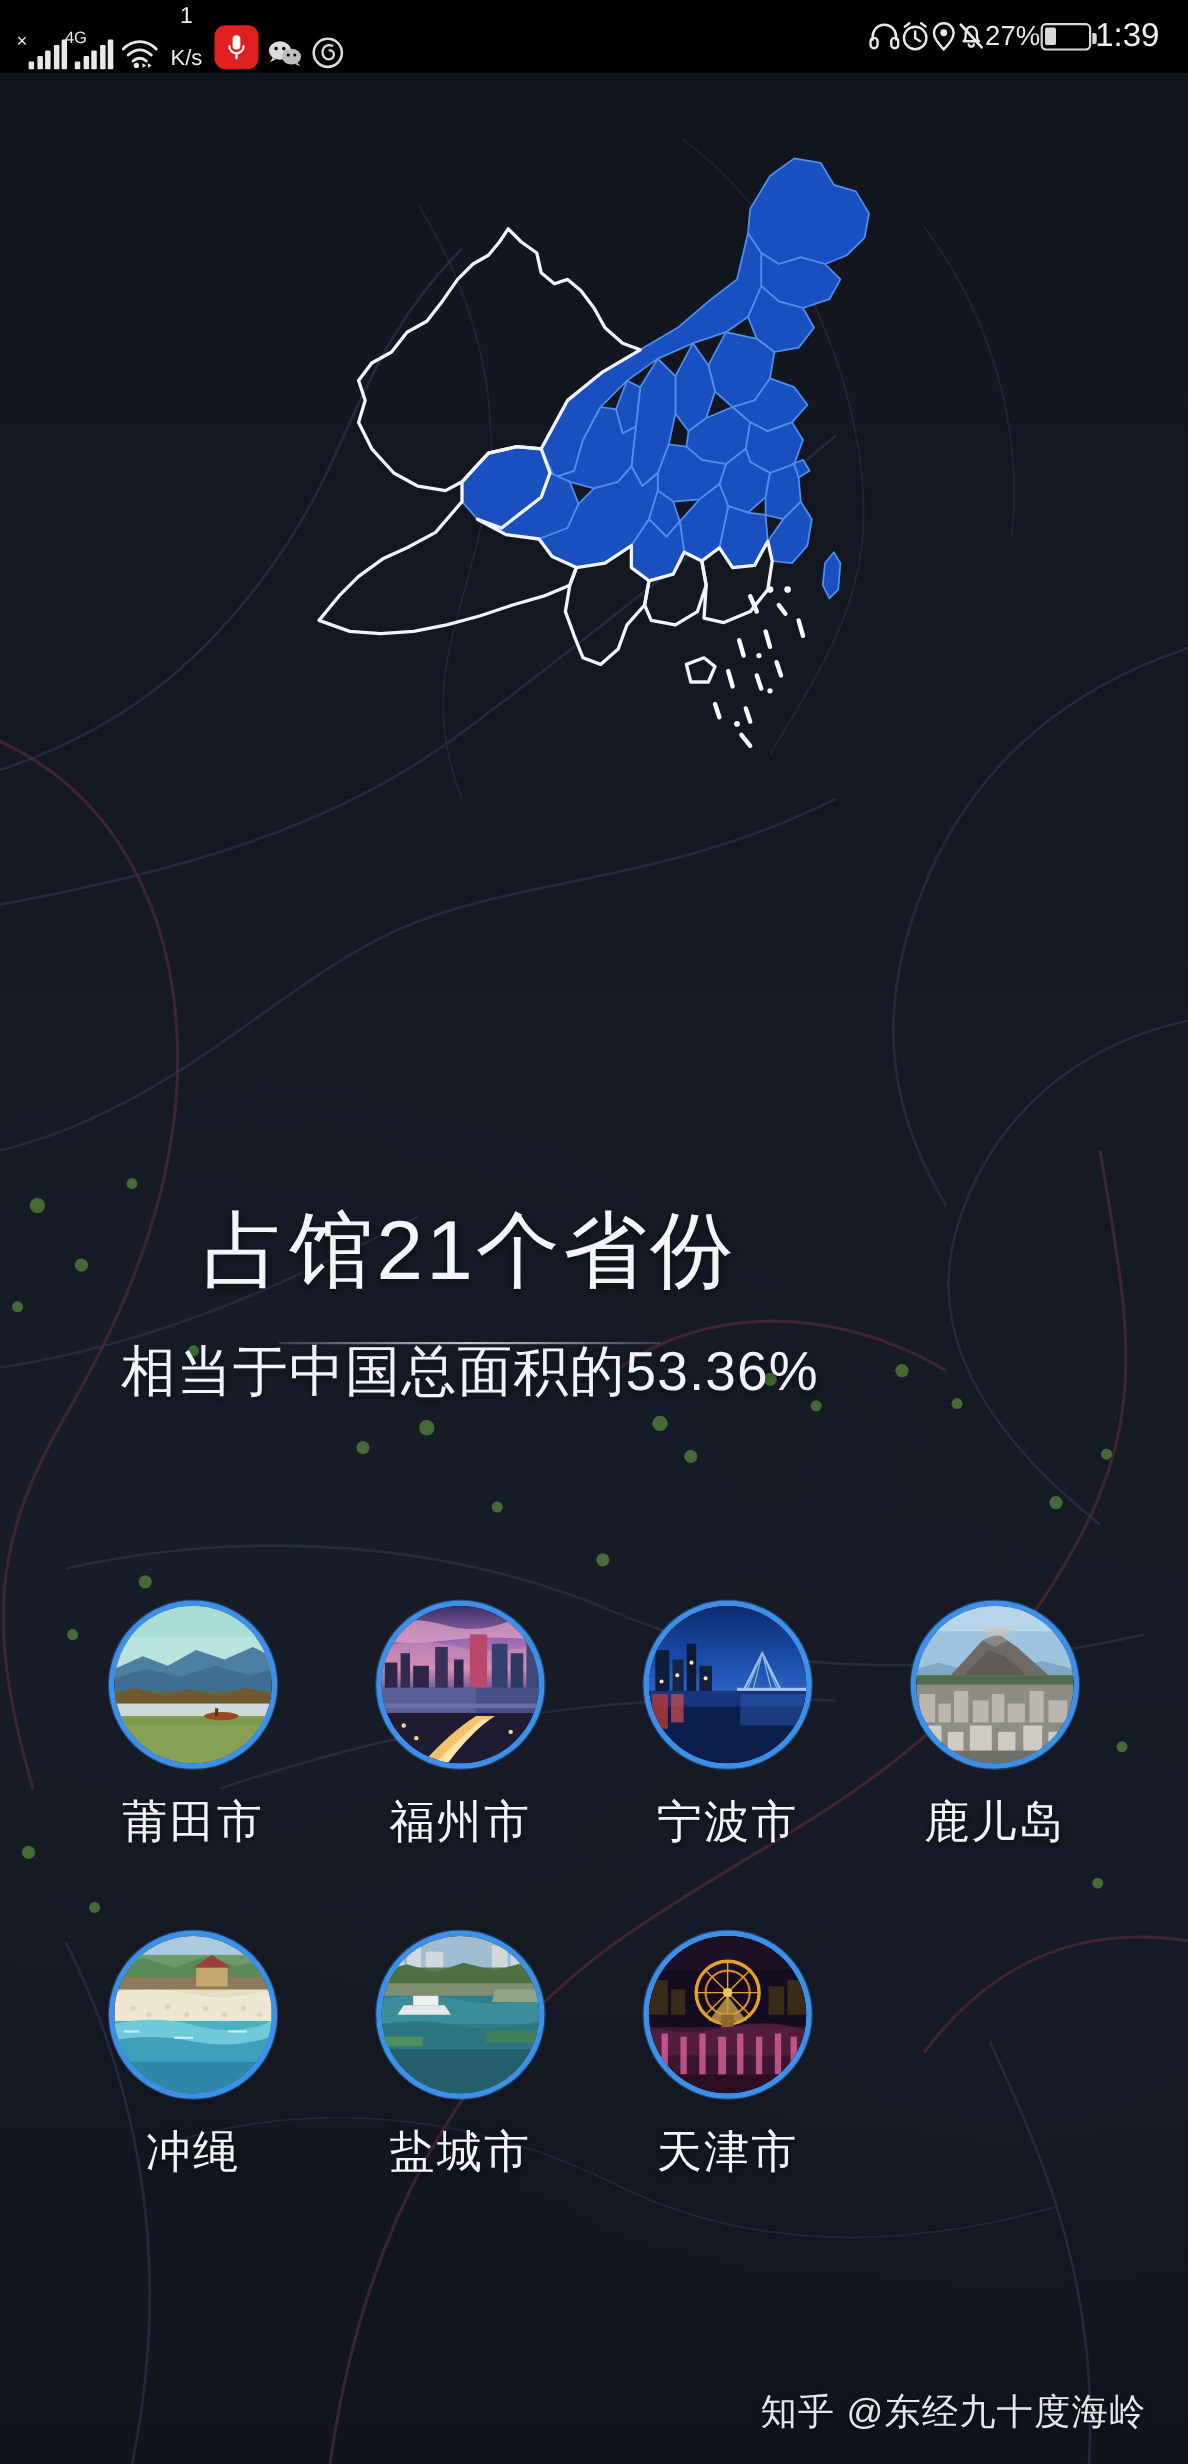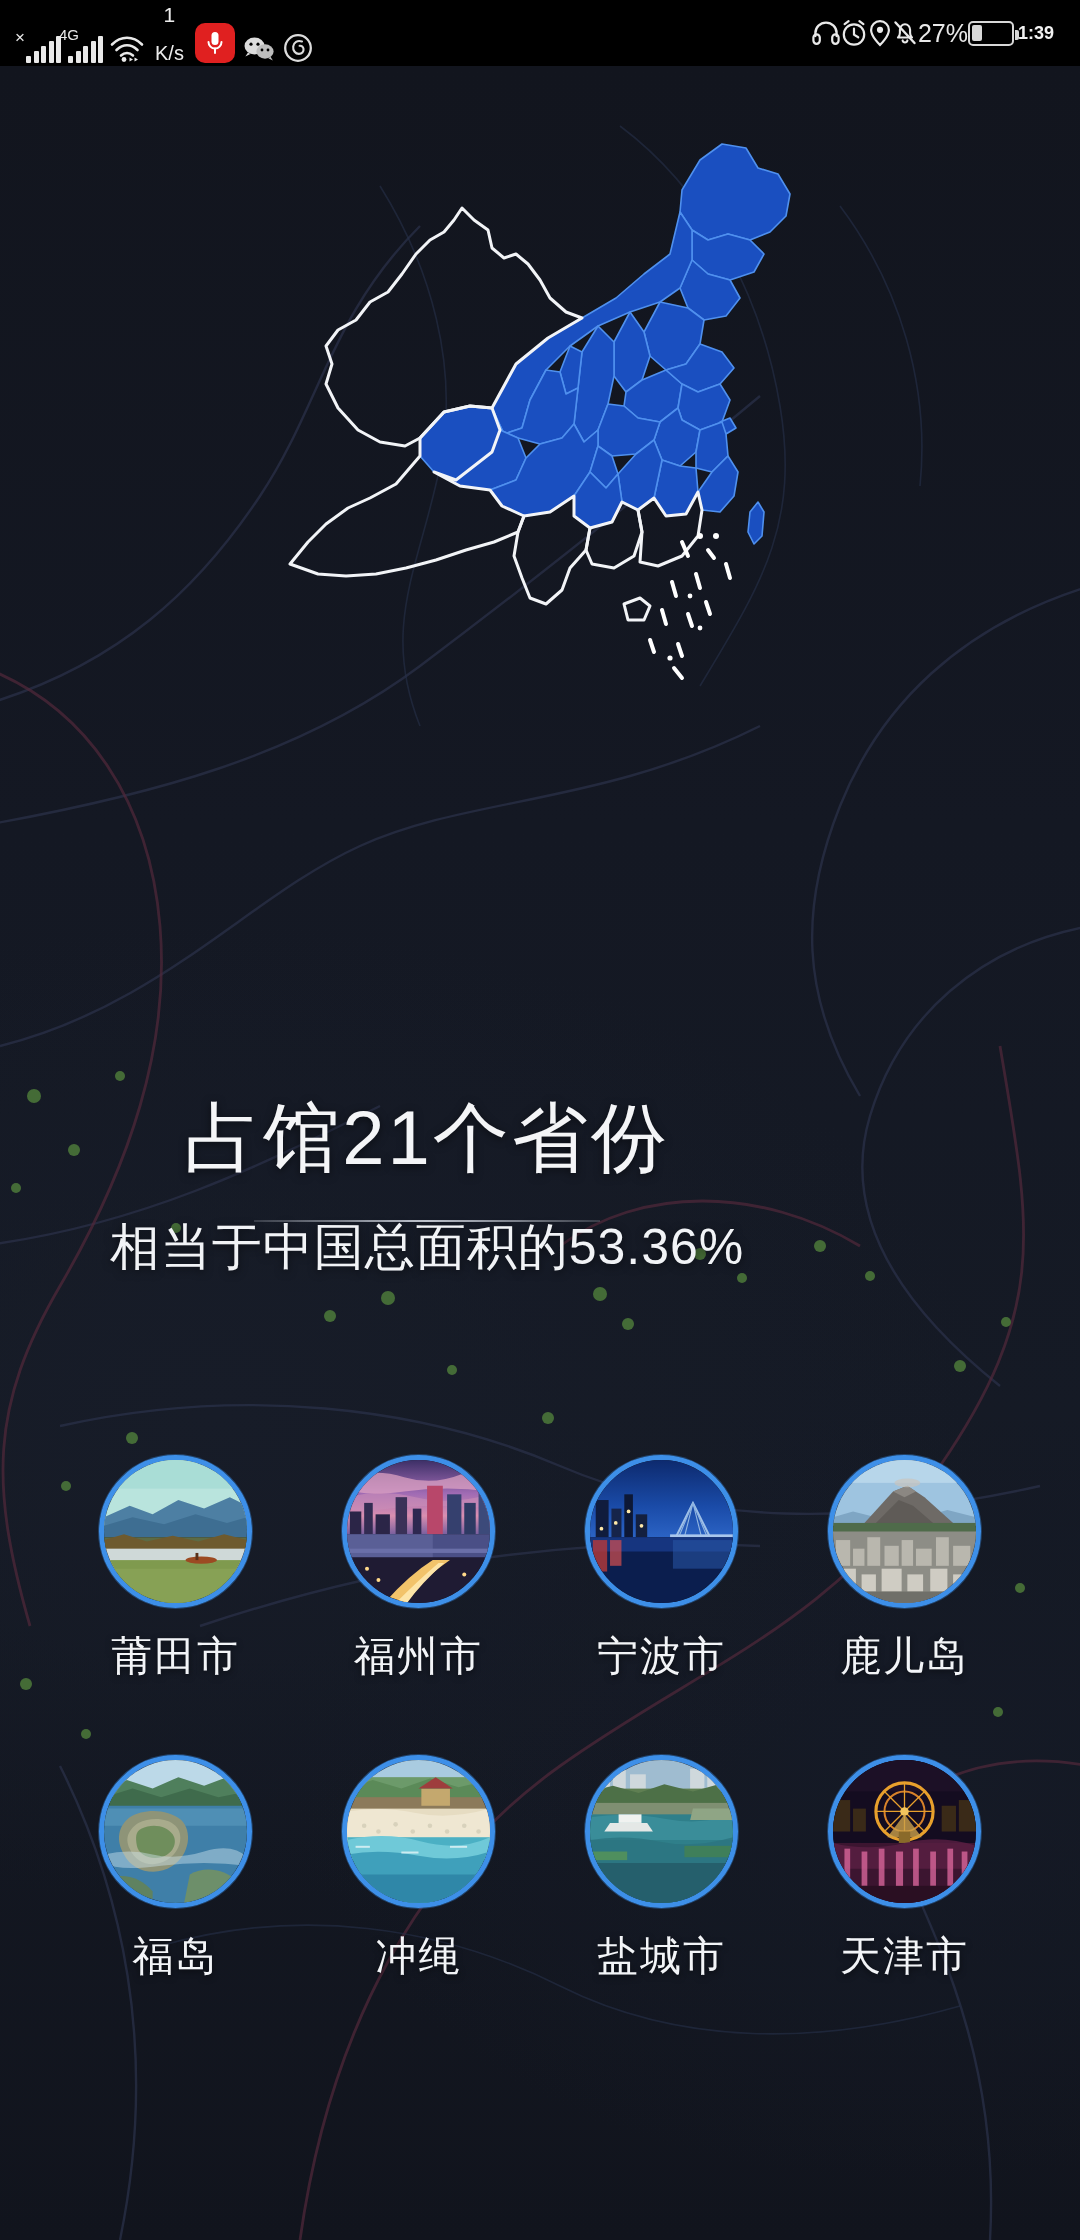--- a/index.html
+++ b/index.html
@@ -43,21 +43,21 @@
            line-height:1; color:#ececec; margin:0 2px 0 4px; }
   .speed .num { font-size:21px; }
   .speed .unit{ font-size:20px; margin-top:18px;text-align:center; }
 
   .rec-ico {
     width:40px; height:40px; border-radius:10px; background:#e02020;
     display:flex; align-items:center; justify-content:center; margin-left:2px;
   }
 
   .pct { font-size:25px; color:#e9e9e9; letter-spacing:0; }
-  .clock { font-size:18px; color:#f2f2f2; margin-left:4px;font-weight:bold; }
+  .clock { font-size:30px; color:#f2f2f2; margin-left:4px; }
 
   .batt {
     width:46px; height:25px; border:2.5px solid #d8d8d8; border-radius:5px;
     position:relative; display:flex; align-items:center; padding:2.5px;
   }
   .batt:after {
     content:""; position:absolute; right:-7px; top:7px;
     width:4px; height:10px; background:#d8d8d8; border-radius:0 2px 2px 0;
   }
   .batt .fill { height:100%; background:#d8d8d8; border-radius:2px; }
@@ -499,38 +499,20 @@
               <rect x="52" y="80" width="11" height="12"></rect>
             <rect x="68" y="76" width="12" height="16"></rect>
               <rect x="84" y="80" width="12" height="12"></rect>
           </g>
           <rect y="92" width="100" height="8" fill="#6f6f69"></rect>
         </svg>
       </div>
       <div class="name">鹿儿岛</div>
     </div>
 
-    <div class="cell">
-      <div class="thumb">
-        <svg viewBox="0 0 100 100" preserveAspectRatio="xMidYMid slice">
-          <rect width="100" height="26" fill="#bcd9e8"></rect>
-          <path d="M0 22 L16 14 L34 20 L52 12 L70 18 L86 12 L100 18 L100 30 L0 30 Z" fill="#4f7f5c"></path>
-          <path d="M0 26 L20 20 L40 26 L60 20 L80 26 L100 22 L100 34 L0 34 Z" fill="#3f6b4c"></path>
-          <rect y="32" width="100" height="68" fill="#3f7fa8"></rect>
-          <path d="M0 34 L100 34 L100 46 L0 46 Z" fill="#5fa0c2" opacity=".5"></path>
-          <path d="M18 40 C28 34 44 34 54 42 C62 50 60 66 48 74 C36 82 20 78 14 66 C8 56 10 46 18 40 Z" fill="#8e9478"></path>
-          <path d="M24 44 C32 40 44 40 50 46 C56 52 54 64 44 70 C34 76 22 72 18 62 C14 54 18 48 24 44 Z" fill="#a8ab8c"></path>
-          <path d="M26 48 C34 44 44 46 48 52 C52 58 48 66 40 68 C32 70 24 66 23 60 C22 54 22 50 26 48 Z" fill="#6f8e5c"></path>
-          <path d="M60 80 C70 74 84 76 92 84 L92 100 L56 100 Z" fill="#6d8f6a"></path>
-          <path d="M0 84 C12 78 26 82 34 92 L34 100 L0 100 Z" fill="#5f8260"></path>
-          <path d="M0 66 Q18 62 34 66 T70 64 T100 68 L100 74 Q70 70 40 74 T0 72 Z" fill="#cfe4ee" opacity=".45"></path>
-        </svg>
-      </div>
-      <div class="name">福岛</div>
-    </div>
 
     <div class="cell">
       <div class="thumb">
         <svg viewBox="0 0 100 100" preserveAspectRatio="xMidYMid slice">
           <rect width="100" height="18" fill="#a9cbe0"></rect>
           <rect y="12" width="100" height="14" fill="#6c9a6a"></rect>
           <path d="M0 20 L18 14 L38 20 L58 13 L78 19 L100 14 L100 28 L0 28 Z" fill="#5b8a58"></path>
           <rect y="26" width="100" height="12" fill="#8c7a5a"></rect>
           <rect x="52" y="20" width="20" height="12" fill="#c4a86e"></rect>
           <path d="M50 20 L62 12 L74 20 Z" fill="#9e3d3d"></path>
@@ -623,14 +605,15 @@
               <rect x="90" y="64" width="4" height="22"></rect>
           </g>
           <rect y="88" width="100" height="12" fill="#2a0f22"></rect>
         </svg>
       </div>
       <div class="name">天津市</div>
     </div>
 
   </div>
 
+  <div class="watermark">知乎 @东经九十度海岭</div>
 
 </div>
 
 </body></html>

